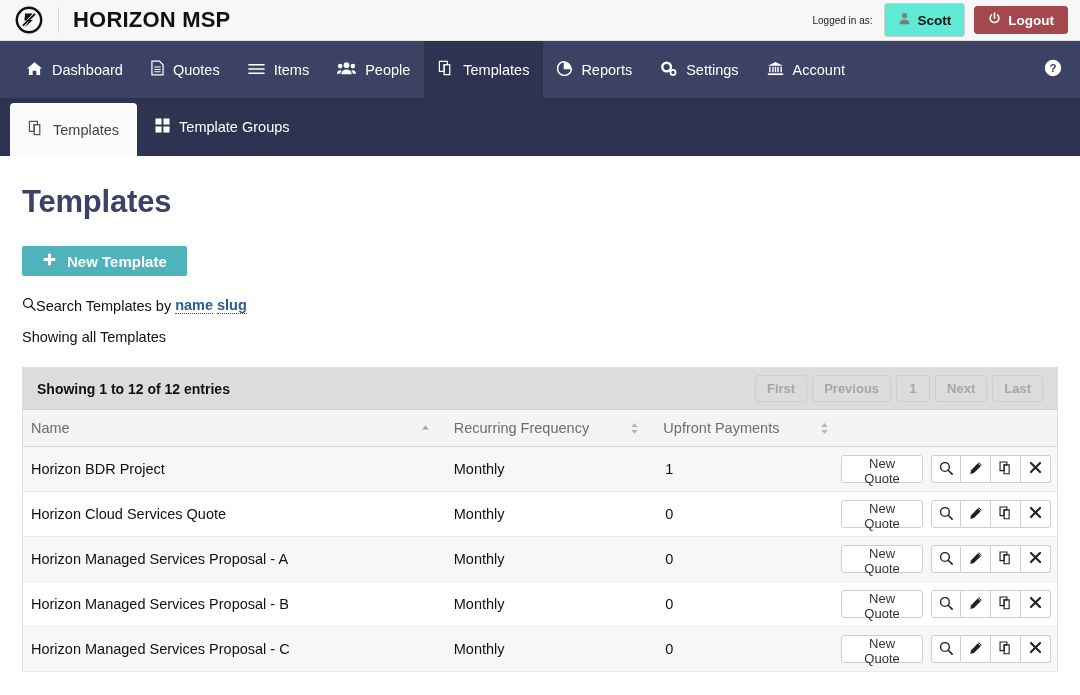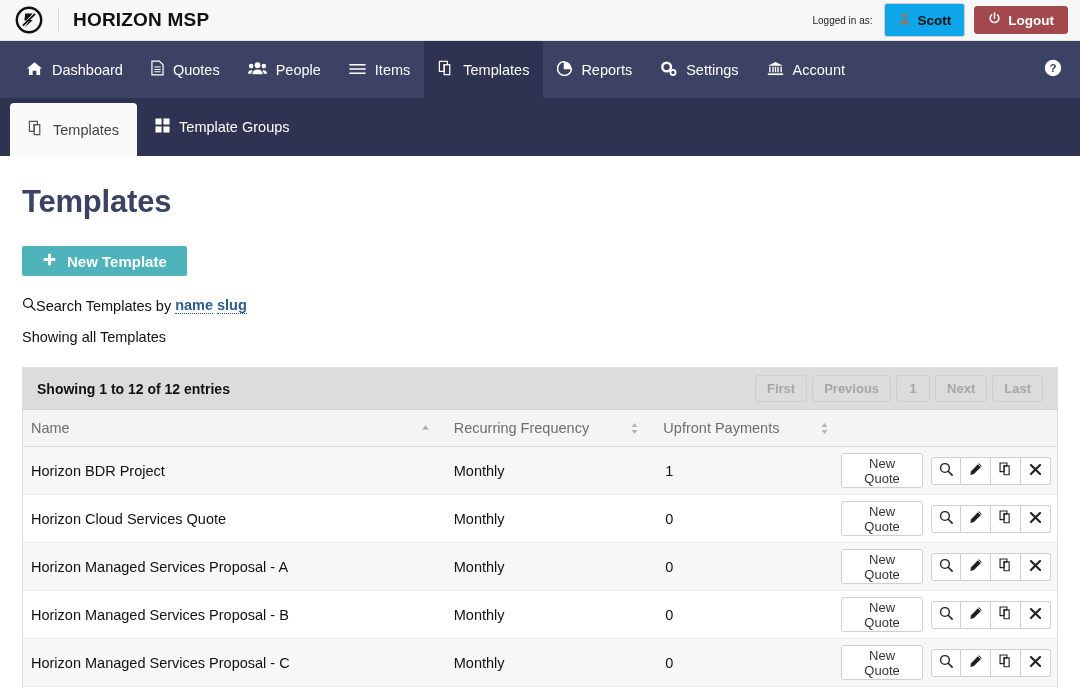--- a/index.html
+++ b/index.html
@@ -18,26 +18,26 @@
     border-bottom: 1px solid #e2e2e2;
     display: flex; align-items: center;
     padding: 0 12px 0 14px;
   }
   .brand { display: flex; align-items: center; }
   .logo-icon { width: 30px; height: 30px; display: block; }
   .brand-divider {
     width: 1px; height: 26px; background: #d8d8d8; margin: 0 14px 0 14px;
   }
   .brand-name {
-    font-size: 19px; font-weight: bold; color: #111; letter-spacing: .2px;
+    font-size: 22px; font-weight: bold; color: #111; letter-spacing: .2px;
   }
   .topbar-right { margin-left: auto; display: flex; align-items: center; gap: 9px; }
   .logged-label { font-size: 10px; color: #222; margin-right: 2px; }
   .btn-user {
-    background: #0ea5e9; border: 1px solid #cfcfcf; border-radius: 3px;
+    background: #5eead4; border: 1px solid #cfcfcf; border-radius: 3px;
     height: 28px; padding: 16px 13px; display: flex; align-items: center; gap: 7px;
     font-size: 13.5px; font-weight: bold; color: #111; cursor: pointer;
   }
   .btn-logout {
     background: #a3484c; border: 1px solid #a3484c; border-radius: 3px;
     height: 28px; padding: 0 13px; display: flex; align-items: center; gap: 7px;
     font-size: 13.5px; font-weight: bold; color: #fff; cursor: pointer;
   }
   .ico { display: inline-block; flex: none; }
 
@@ -124,21 +124,21 @@
     border-bottom: 1px solid #ececec; vertical-align: middle; height: 45px;
   }
   tbody tr.odd td { background: #f7f7f7; }
   tbody tr.even td { background: #ffffff; }
   td.col-name { padding-left: 8px; }
   td.col-up { padding-left: 14px; }
   td.col-act { padding: 6px 6px 6px 0; }
   .actions { display: flex; align-items: center; justify-content: flex-start; gap: 8px; }
   .btn-newquote {
     background: #fff; border: 1px solid #cfcfcf; border-radius: 3px;
-    height: 35px; padding: 0 12px; font-size: 13px; color: #333;
+    height: 28px; padding: 0 12px; font-size: 13px; color: #333;
     font-family: "Liberation Sans", sans-serif; cursor: pointer;
   }
   .btn-group { display: flex; }
   .btn-group button {
     background: #fff; border: 1px solid #cfcfcf; border-left-width: 0;
     height: 28px; width: 30px; display: flex; align-items: center; justify-content: center;
     cursor: pointer; padding: 0;
   }
   .btn-group button:first-child {
     border-left-width: 1px; border-top-left-radius: 3px; border-bottom-left-radius: 3px;
@@ -202,39 +202,39 @@
       <svg viewBox="0 0 14 17" width="13" height="16">
         <path d="M1 1 L9 1 L13 5 L13 16 L1 16 Z" fill="none" stroke="#fff" stroke-width="1.3"></path>
         <path d="M3.6 7.5 H10.4 M3.6 10 H10.4 M3.6 12.5 H10.4" stroke="#fff" stroke-width="1.1"></path>
       </svg>
     </span>
     <span>Quotes</span>
   </div>
 
   <div class="nav-item">
     <span class="ico">
+      <svg viewBox="0 0 18 12" width="17" height="12">
+        <path d="M1 1.5 H17 M1 6 H17 M1 10.5 H17" stroke="#fff" stroke-width="1.7" stroke-linecap="round"></path>
+      </svg>
+    </span>
+    <span>Items</span>
+  </div>
+
+  <div class="nav-item">
+    <span class="ico">
       <svg viewBox="0 0 20 14" width="19" height="14">
         <circle cx="10" cy="4" r="3" fill="#fff"></circle>
         <path d="M4.6 13.5 C4.6 10.4 7 8.6 10 8.6 C13 8.6 15.4 10.4 15.4 13.5 Z" fill="#fff"></path>
         <circle cx="3.3" cy="5" r="2.4" fill="#fff"></circle>
         <path d="M0 13 C0 10.8 1.4 9.4 3.3 9.4 C4 9.4 4.6 9.6 5.1 9.9 C4 10.8 3.4 12 3.3 13 Z" fill="#fff"></path>
         <circle cx="16.7" cy="5" r="2.4" fill="#fff"></circle>
         <path d="M20 13 C20 10.8 18.6 9.4 16.7 9.4 C16 9.4 15.4 9.6 14.9 9.9 C16 10.8 16.6 12 16.7 13 Z" fill="#fff"></path>
       </svg>
     </span>
     <span>People</span>
-  </div>
-
-  <div class="nav-item">
-    <span class="ico">
-      <svg viewBox="0 0 18 12" width="17" height="12">
-        <path d="M1 1.5 H17 M1 6 H17 M1 10.5 H17" stroke="#fff" stroke-width="1.7" stroke-linecap="round"></path>
-      </svg>
-    </span>
-    <span>Items</span>
   </div>
 
   <div class="nav-item active">
     <span class="ico">
       <svg viewBox="0 0 17 17" width="16" height="16">
         <path d="M1.5 1.5 H10 V5 H6.5 V12 H1.5 Z" fill="none" stroke="#fff" stroke-width="1.3"></path>
         <path d="M6.5 5 H12.5 V15.5 H6.5 Z" fill="none" stroke="#fff" stroke-width="1.3"></path>
       </svg>
     </span>
     <span>Templates</span>

